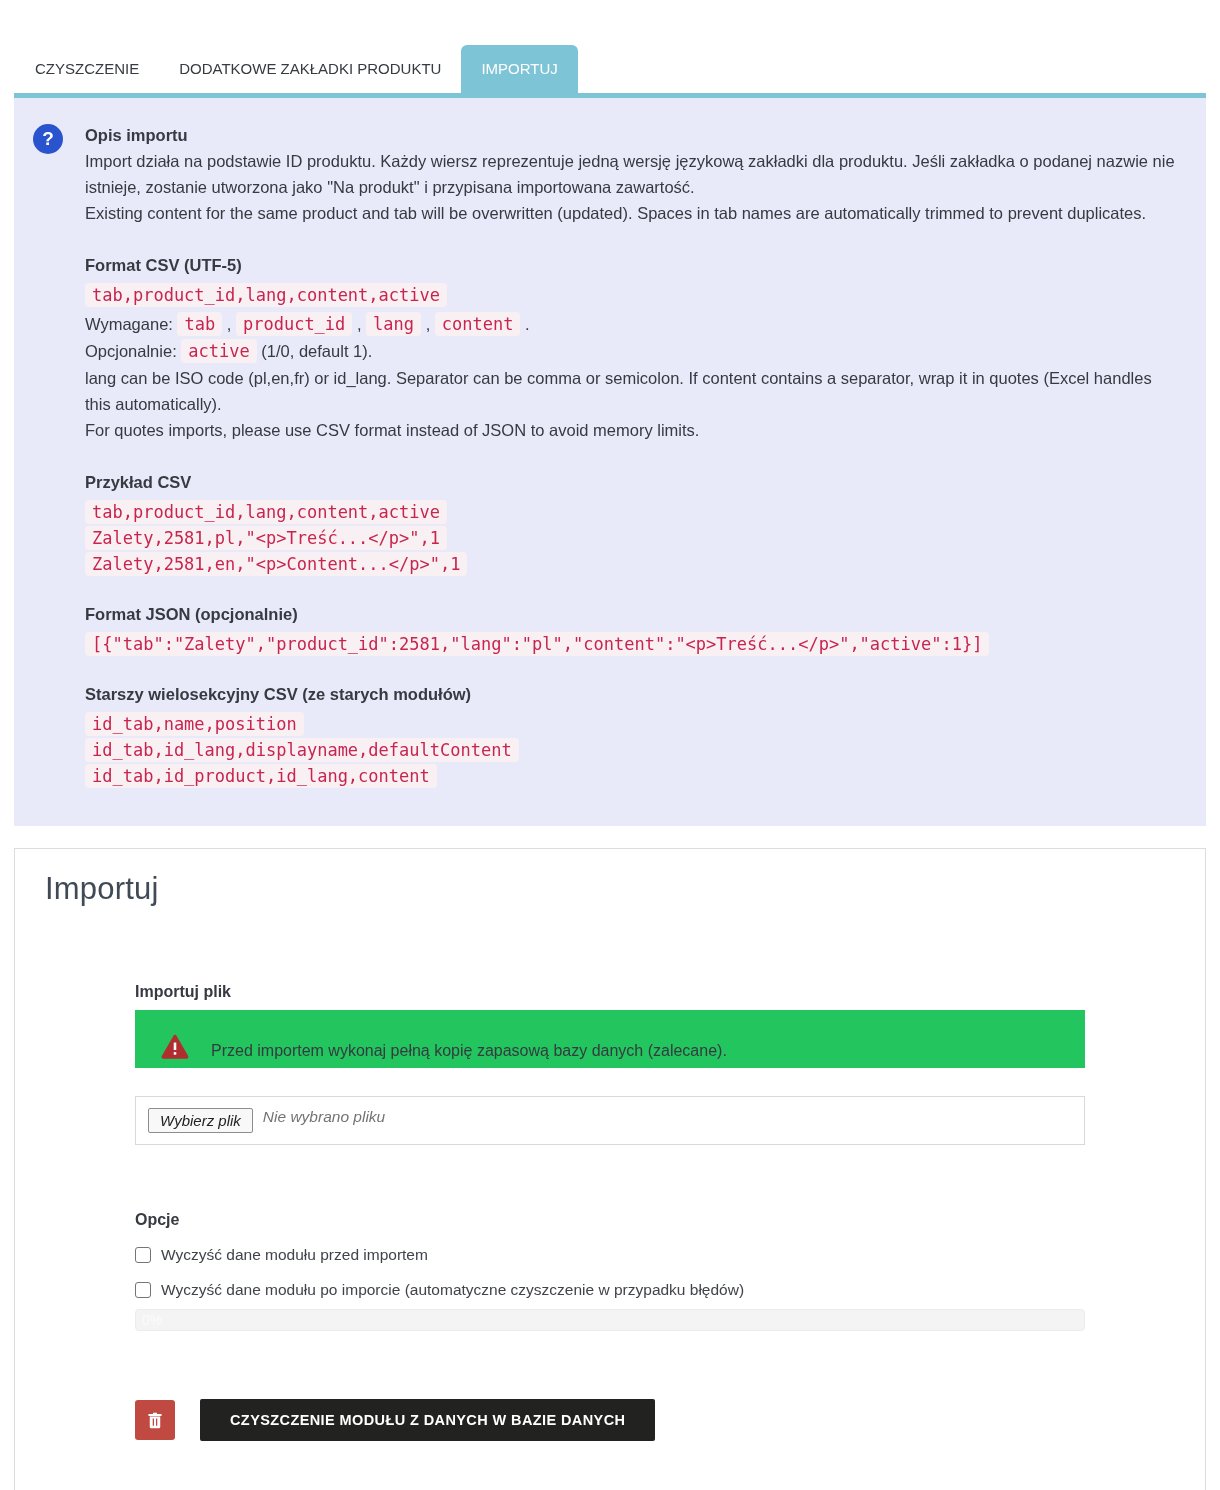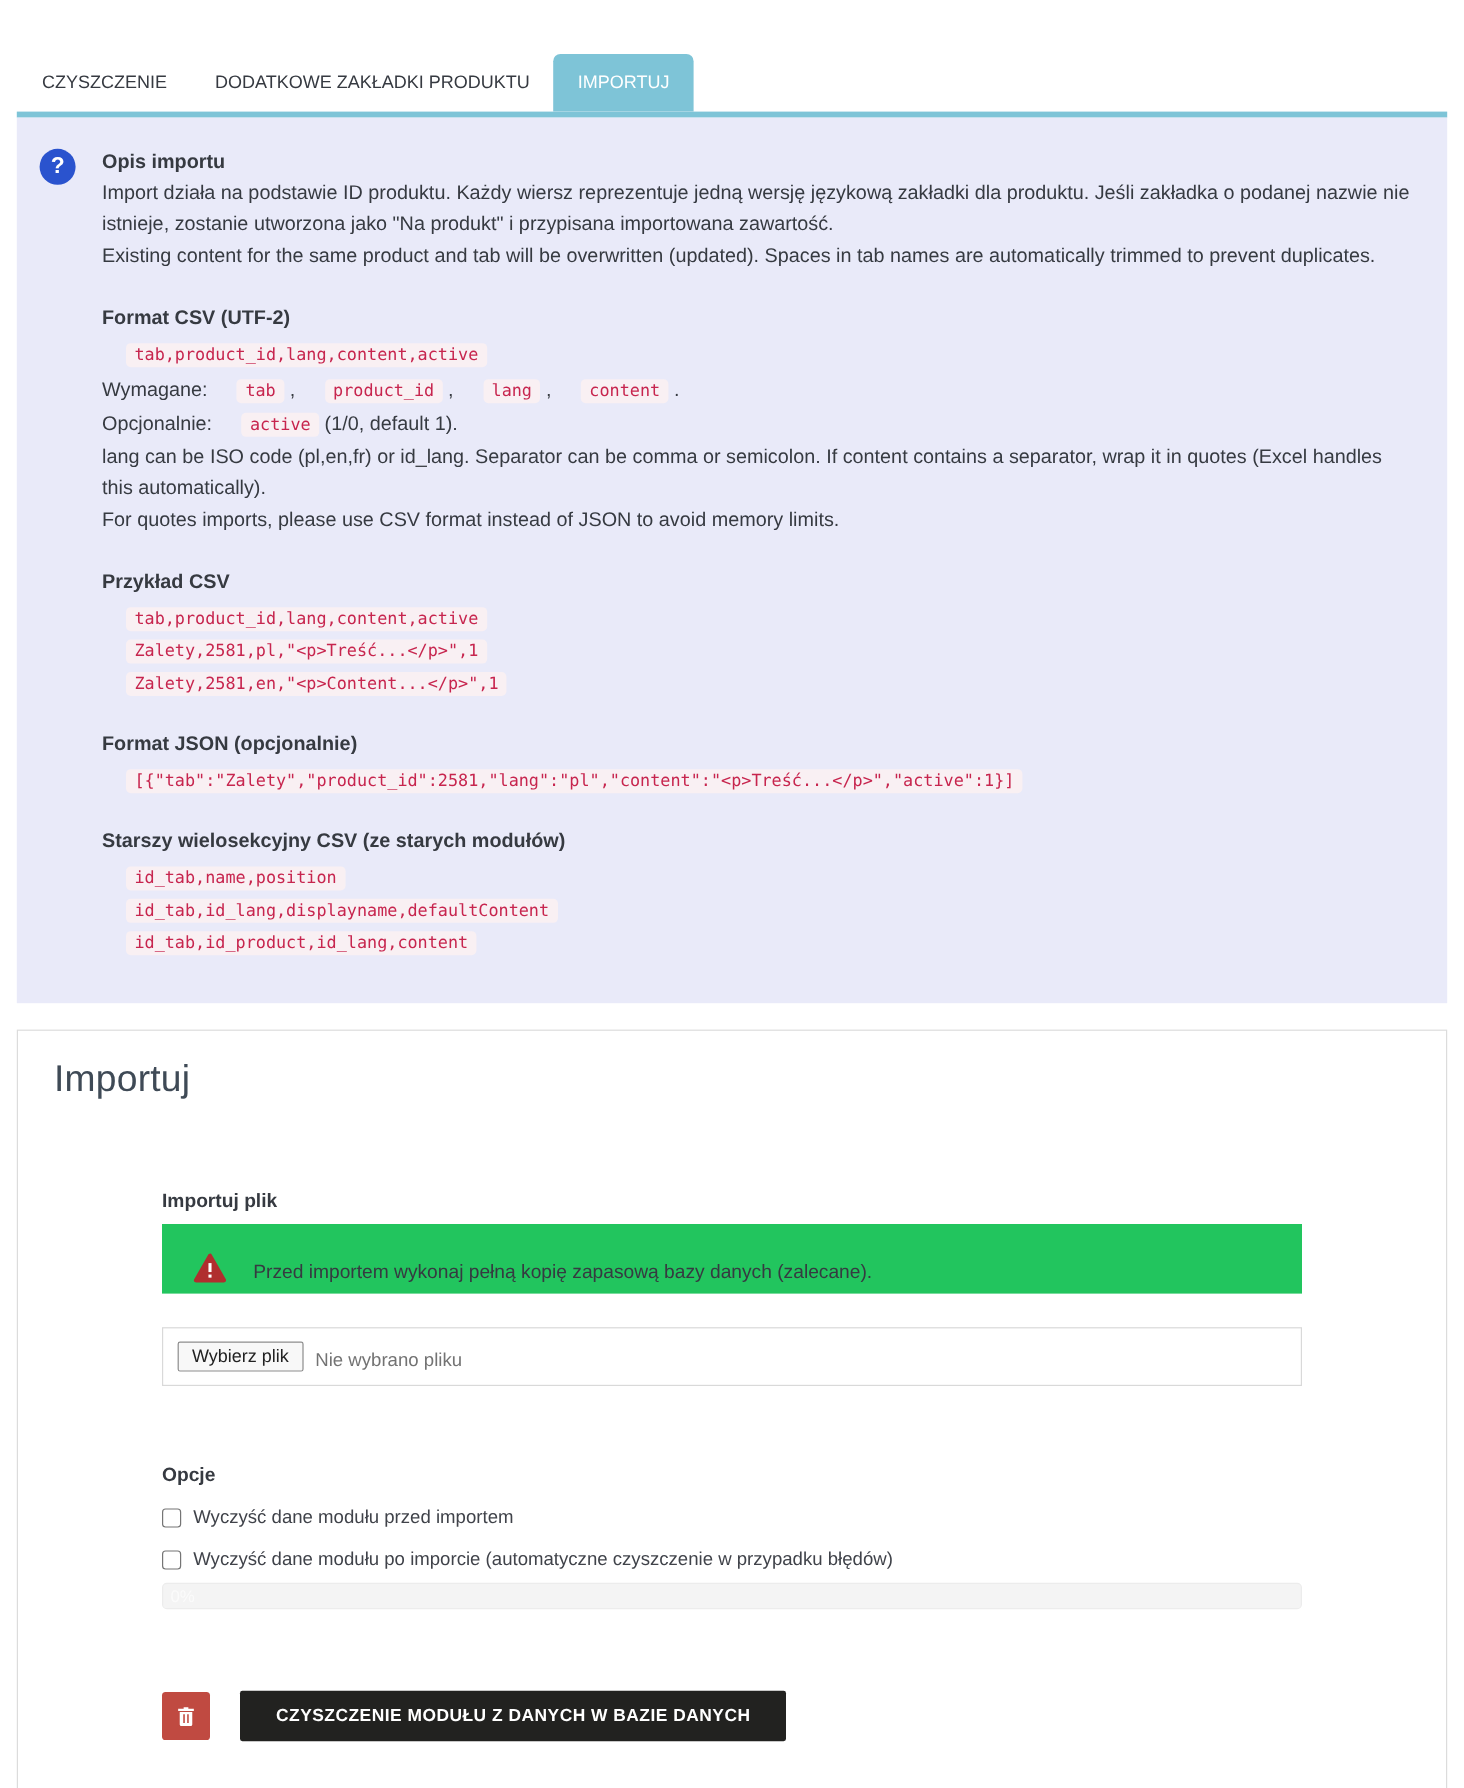--- a/index.html
+++ b/index.html
@@ -12,36 +12,36 @@
   .tab.active { background:#7ec4d7; color:#ffffff; border-radius:6px 6px 0 0; }
   .teal-bar { height:5px; background:#7ec4d7; margin:0 14px; }
 
   
   .info-panel { margin:0 14px; background:#e9eaf9; padding:24px 30px 34px 19px; display:flex; align-items:flex-start; }
   .help-icon { width:30px; height:30px; border-radius:50%; background:#2a53ce; color:#ffffff; font-weight:bold;
                font-size:19px; display:flex; align-items:center; justify-content:center; flex:0 0 30px; margin-top:2px; }
   .info-content { margin-left:22px; font-size:16.5px; line-height:26px; max-width:1090px; }
   .info-content .bold { font-weight:bold; }
   .section-title { font-weight:bold; margin-top:26px; margin-bottom:7px; }
-  .code { font-family:"DejaVu Sans Mono","Liberation Mono",monospace; font-size:14px; color:#c7254e;
-          background:#f9f0f3; padding:2px 7px; border-radius:4px;margin-left:20px; }
+  .code { font-family:"DejaVu Sans Mono","Liberation Mono",monospace; font-size:17px; color:#c7254e;
+          background:#f9f0f3; padding:2px 7px; border-radius:4px; }
   .code-line { margin:5px 0; line-height:21px; }
   .inline-line { line-height:27px; }
 
   
   .card { margin:22px 14px 0; border:1px solid #dcdcdc; background:#ffffff; padding:22px 30px 80px; height:648px; }
   .card h1 { font-size:31px; font-weight:500; color:#3f4a56; letter-spacing:0.2px; }
   .form { margin-left:90px; margin-top:76px; width:950px; }
   .field-label { font-weight:bold; font-size:16px; color:#363a41; }
 
   .warning { margin-top:9px; background:#22c55e; min-height:58px; display:flex; align-items:flex-end; padding:8px 20px 8px 26px; }
   .warning .w-icon { flex:0 0 28px; margin-right:22px; display:flex; }
   .warning span.w-text { font-size:16px; color:#363a41; }
 
-  .filebox { margin-top:28px; border:1px solid #d9d9d9; padding:11px 12px; display:flex; align-items:flex-end; cursor:pointer; }
+  .filebox { margin-top:28px; border:1px solid #d9d9d9; padding:11px 12px; display:flex; align-items:flex-start; cursor:pointer;font-style:italic; }
   .filebtn { border:1px solid #8d8d8d; background:#f8f8f8; border-radius:2px; padding:3px 11px; font-size:15px; color:#222222; }
   .filetext { margin-left:10px; font-size:15.5px; color:#737373; }
 
   .options-label { margin-top:66px; }
   .check-row { display:flex; align-items:center; margin-top:17px; cursor:pointer; }
   .checkbox { width:16px; height:16px; border:1.5px solid #757575; border-radius:3px; background:#ffffff; flex:0 0 16px; }
   .check-row .check-label { margin-left:10px; font-size:15.5px; color:#40434a; }
 
   .progress-label { margin-top:42px; }
   .progress { margin-top:10px; height:22px; background:#f4f4f4; border:1px solid #ececec; border-radius:4px;
@@ -66,21 +66,21 @@
   </div>
   <div class="teal-bar"></div>
 
   <div class="info-panel">
     <div class="help-icon">?</div>
     <div class="info-content">
       <div class="bold">Opis importu</div>
       <div>Import działa na podstawie ID produktu. Każdy wiersz reprezentuje jedną wersję językową zakładki dla produktu. Jeśli zakładka o podanej nazwie nie istnieje, zostanie utworzona jako "Na produkt" i przypisana importowana zawartość.</div>
       <div>Existing content for the same product and tab will be overwritten (updated). Spaces in tab names are automatically trimmed to prevent duplicates.</div>
 
-      <div class="section-title">Format CSV (UTF-2)</div>
+      <div class="section-title">Format CSV (UTF-5)</div>
       <div class="code-line">
         <span class="code">tab,product_id,lang,content,active</span>
       </div>
       <div class="inline-line">
         <span>Wymagane:</span>
         <span class="code">tab</span><span> , </span>
         <span class="code">product_id</span><span> , </span>
         <span class="code">lang</span><span> , </span>
         <span class="code">content</span><span> .</span>
       </div>

